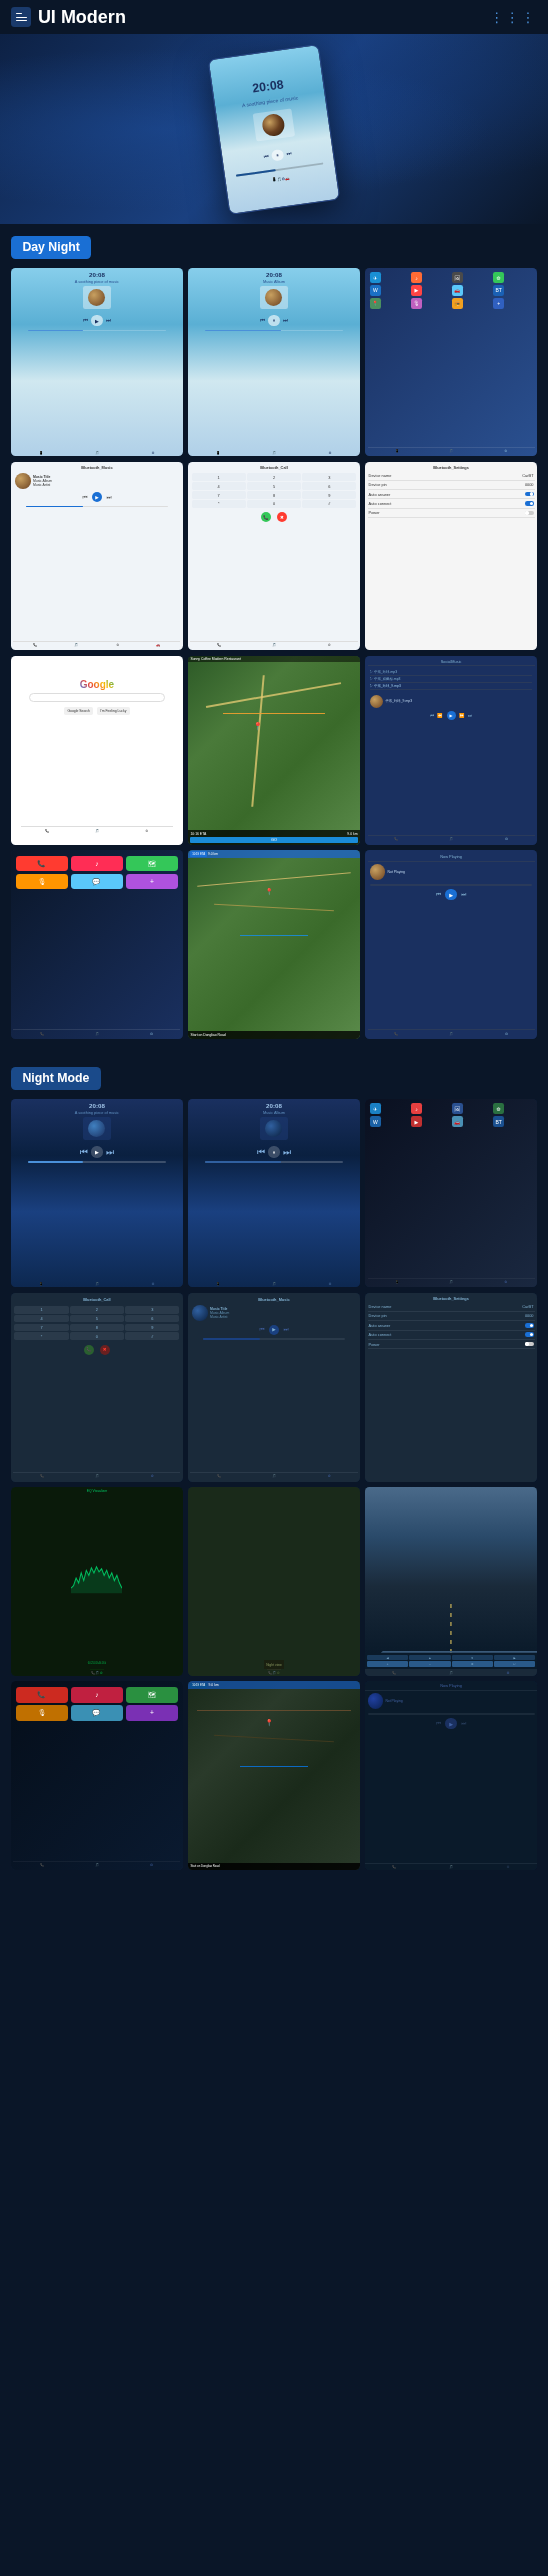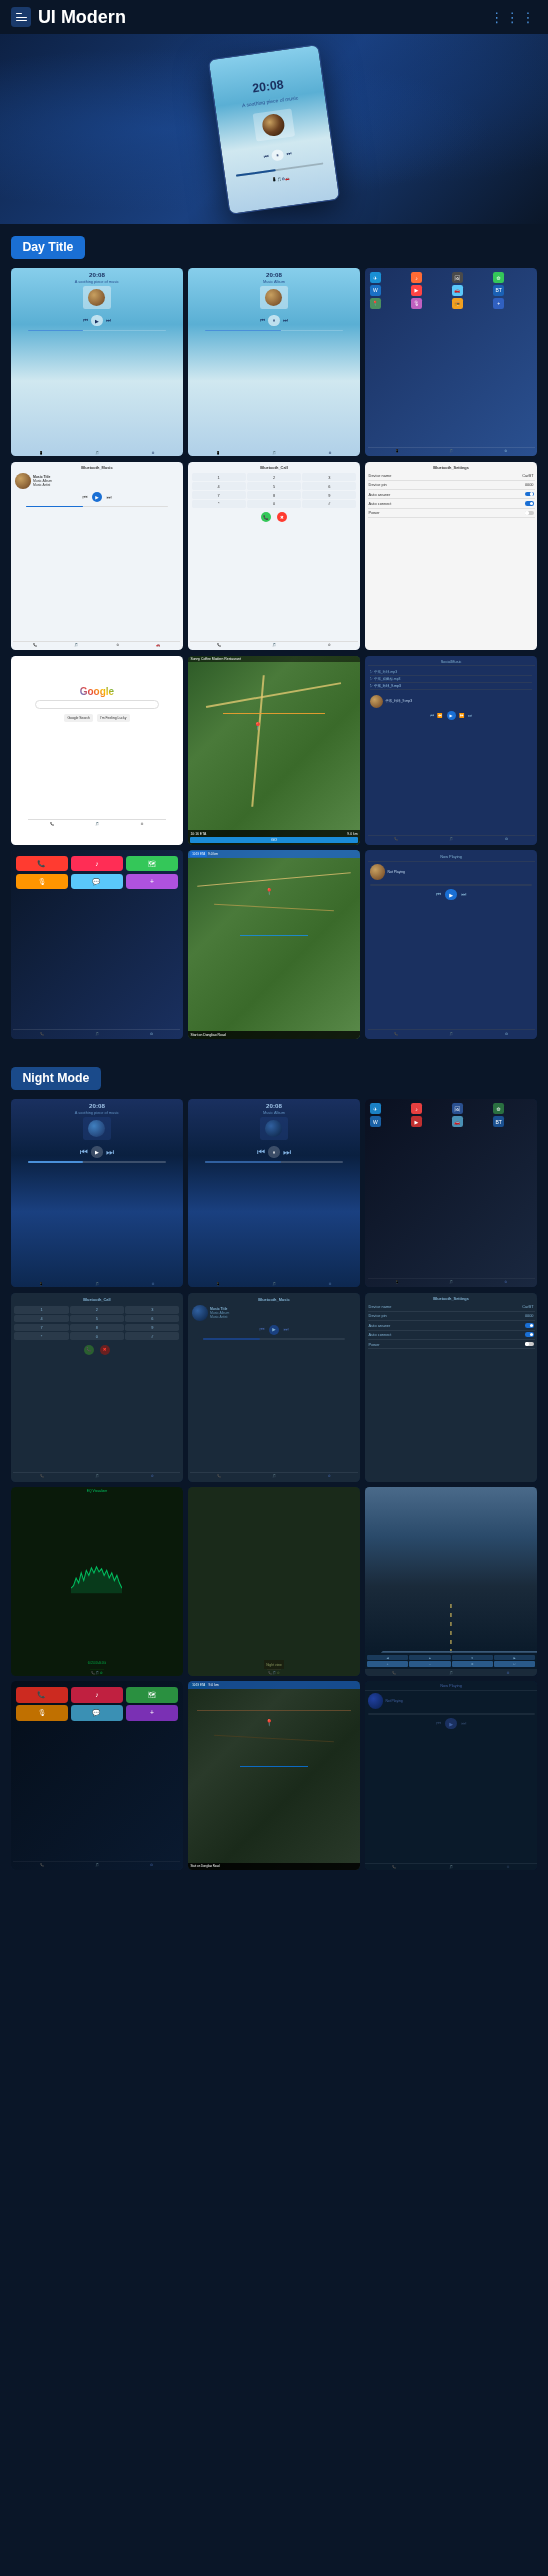--- a/index.html
+++ b/index.html
@@ -232,21 +232,21 @@
     .toggle-off::after {
       content: ''; position: absolute;
       left: 0.6px; top: 0.6px;
       width: 3.4px; height: 3.4px;
       background: white; border-radius: 50%;
     }
 
     
     .google-screen {
       background: white;
-      padding: 17px;
+      padding: 10px;
       display: flex; flex-direction: column;
       align-items: center; gap: 2.2px;
     }
     .google-logo {
       font-size: 10px; font-weight: bold;
       background: linear-gradient(45deg, #4285f4, #ea4335, #fbbc05, #34a853);
       -webkit-background-clip: text;
       -webkit-text-fill-color: transparent;
     }
     .google-search {
@@ -341,21 +341,21 @@
         <span>📱</span>
         <span>🎵</span>
         <span>⚙</span>
         <span>🚗</span>
       </div>
     </div>
   </div>
 </div>
 
 <div class="mode-section">
-  <div class="mode-label">Day Title</div>
+  <div class="mode-label">Day Night</div>
 
   
   <div class="screenshot-grid">
 
     <div class="screenshot-item">
       <div class="mini-screen music-screen">
         <div class="mini-time">20:08</div>
         <div class="mini-subtitle">A soothing piece of music</div>
         <div style="width:28px; height:22.4px; background:rgba(255,255,255,0.4); border-radius:2.2px; margin:2.2px auto; display:flex; align-items:center; justify-content:center;">
           <div style="width:17px; height:17px; border-radius:50%; background: radial-gradient(circle at 35% 35%, #c8a060, #6a4020);"></div>

